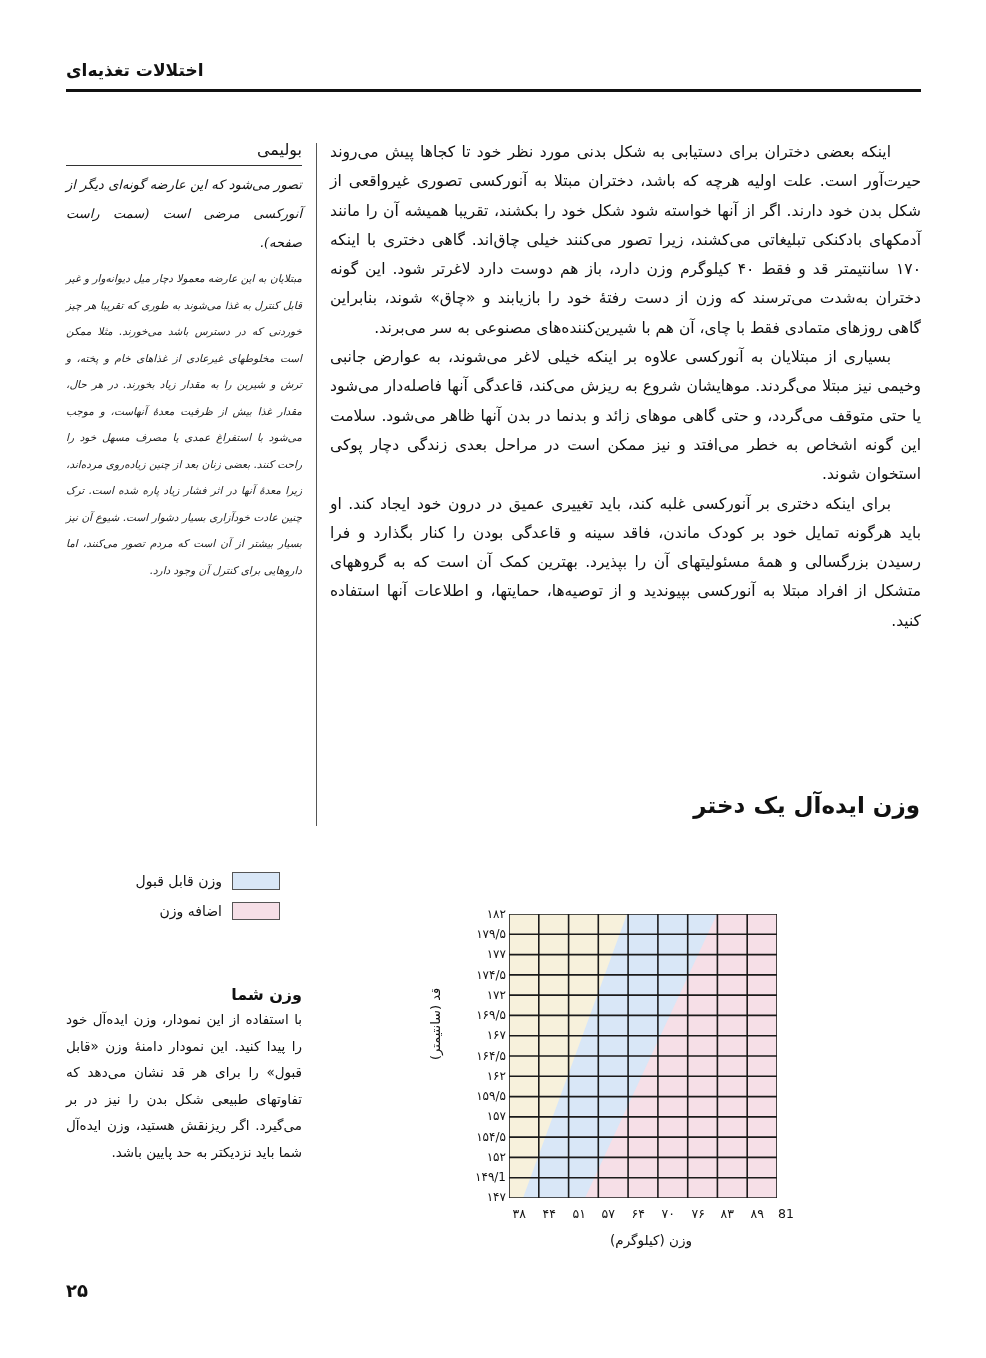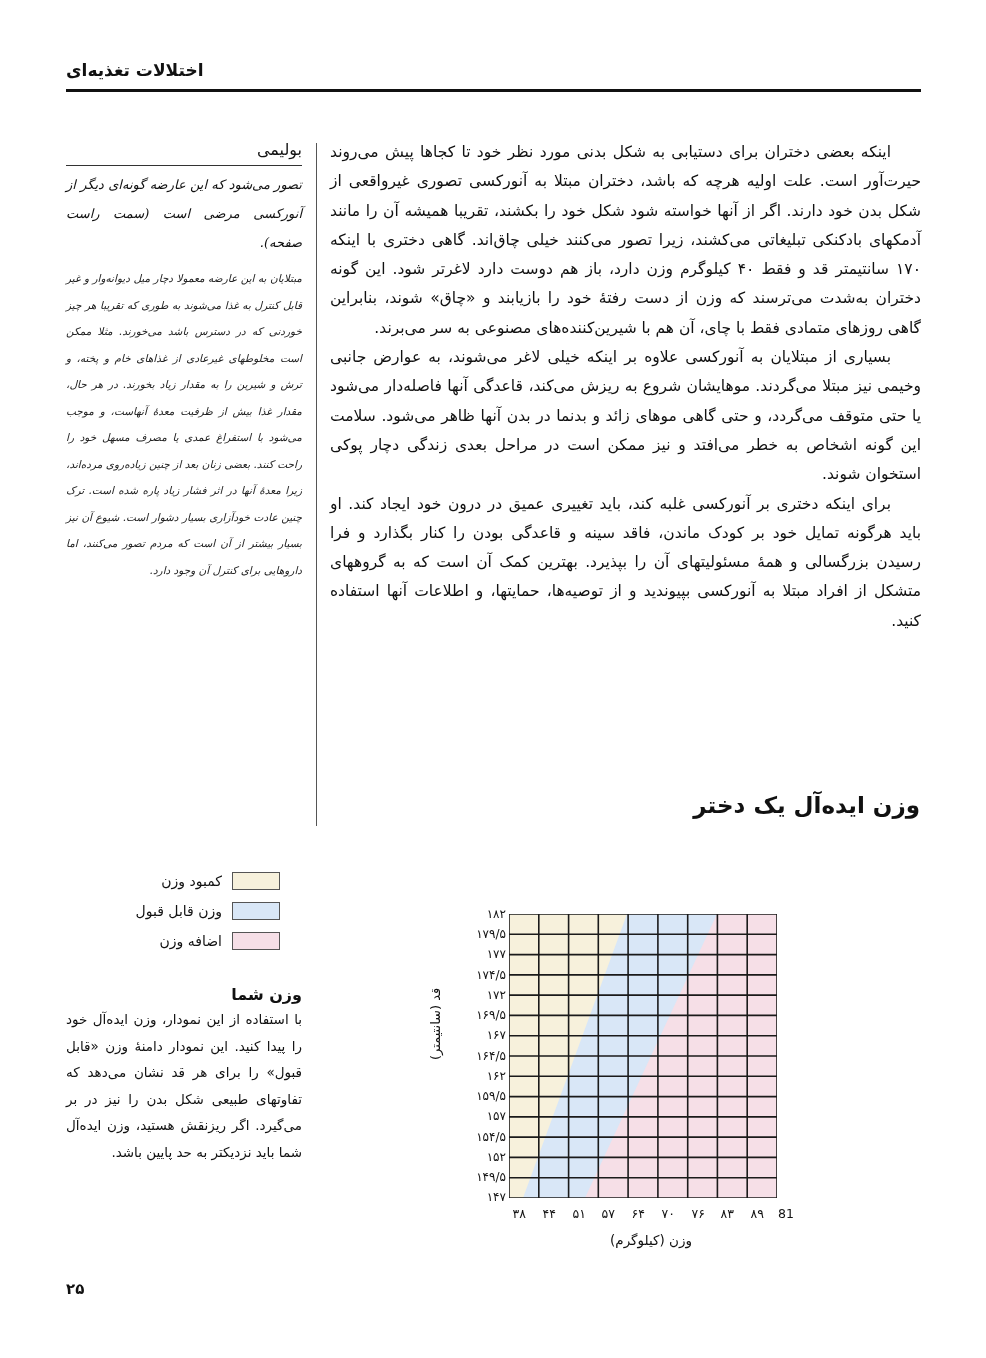--- a/index.html
+++ b/index.html
@@ -28,21 +28,21 @@
   .your-weight p { margin: 0; font-size: 13.5px; line-height: 26.5px; }
 
   .chart { position: absolute; left: 420px; top: 900px; width: 380px; height: 360px; }
   .plot { position: absolute; left: 89px; top: 14px; width: 268px; height: 284px; }
   .plot svg { position: absolute; left: 0; top: 0; }
   .ytick { position: absolute; right: 294px; font-size: 12px; direction: rtl; text-align: right; width: 60px; }
   .xtick { position: absolute; top: 306px; font-size: 12.5px; width: 30px; text-align: right; }
   .ylabel { position: absolute; left: 8px; top: 160px; font-size: 13px; transform: rotate(-90deg); transform-origin: left top; white-space: nowrap; direction: rtl; }
   .xlabel { position: absolute; left: 190px; top: 332px; font-size: 13.5px; direction: rtl; white-space: nowrap; }
 
-  .page-number { position: absolute; left: 66px; top: 1280px; font-size: 15px; font-weight: bold; }
+  .page-number { position: absolute; left: 66px; top: 1280px; font-size: 18px; font-weight: bold; }
 </style>
 </head>
 <body>
 
 <div class="header-title">اختلالات تغذیه‌ای</div>
 <div class="header-rule"></div>
 <div class="divider"></div>
 
 <div class="sidebar">
   <h3>بولیمی</h3>
@@ -52,24 +52,20 @@
 
 <div class="main">
   <p>اینکه بعضی دختران برای دستیابی به شکل بدنی مورد نظر خود تا کجاها پیش می‌روند حیرت‌آور است. علت اولیه هرچه که باشد، دختران مبتلا به آنورکسی تصوری غیرواقعی از شکل بدن خود دارند. اگر از آنها خواسته شود شکل خود را بکشند، تقریبا همیشه آن را مانند آدمکهای بادکنکی تبلیغاتی می‌کشند، زیرا تصور می‌کنند خیلی چاق‌اند. گاهی دختری با اینکه ۱۷۰ سانتیمتر قد و فقط ۴۰ کیلوگرم وزن دارد، باز هم دوست دارد لاغرتر شود. این گونه دختران به‌شدت می‌ترسند که وزن از دست رفتهٔ خود را بازیابند و «چاق» شوند، بنابراین گاهی روزهای متمادی فقط با چای، آن هم با شیرین‌کننده‌های مصنوعی به سر می‌برند.</p>
   <p>بسیاری از مبتلایان به آنورکسی علاوه بر اینکه خیلی لاغر می‌شوند، به عوارض جانبی وخیمی نیز مبتلا می‌گردند. موهایشان شروع به ریزش می‌کند، قاعدگی آنها فاصله‌دار می‌شود یا حتی متوقف می‌گردد، و حتی گاهی موهای زائد و بدنما در بدن آنها ظاهر می‌شود. سلامت این گونه اشخاص به خطر می‌افتد و نیز ممکن است در مراحل بعدی زندگی دچار پوکی استخوان شوند.</p>
   <p>برای اینکه دختری بر آنورکسی غلبه کند، باید تغییری عمیق در درون خود ایجاد کند. او باید هرگونه تمایل خود بر کودک ماندن، فاقد سینه و قاعدگی بودن را کنار بگذارد و فرا رسیدن بزرگسالی و همهٔ مسئولیتهای آن را بپذیرد. بهترین کمک آن است که به گروههای متشکل از افراد مبتلا به آنورکسی بپیوندید و از توصیه‌ها، حمایتها، و اطلاعات آنها استفاده کنید.</p>
 </div>
 
 <div class="chart-title">وزن ایده‌آل یک دختر</div>
 
 <div class="legend">
-  <div class="legend-item">
-    <span class="legend-swatch" style="background:#f7f1dc"></span>
-    <span class="legend-label">کمبود وزن</span>
-  </div>
   <div class="legend-item">
     <span class="legend-swatch" style="background:#d9e7f7"></span>
     <span class="legend-label">وزن قابل قبول</span>
   </div>
   <div class="legend-item">
     <span class="legend-swatch" style="background:#f6dfe7"></span>
     <span class="legend-label">اضافه وزن</span>
   </div>
 </div>
 
@@ -120,21 +116,21 @@
   <span class="ytick" style="top:68px">۱۷۴/۵</span>
   <span class="ytick" style="top:88px">۱۷۲</span>
   <span class="ytick" style="top:108px">۱۶۹/۵</span>
   <span class="ytick" style="top:128px">۱۶۷</span>
   <span class="ytick" style="top:149px">۱۶۴/۵</span>
   <span class="ytick" style="top:169px">۱۶۲</span>
   <span class="ytick" style="top:189px">۱۵۹/۵</span>
   <span class="ytick" style="top:209px">۱۵۷</span>
   <span class="ytick" style="top:230px">۱۵۴/۵</span>
   <span class="ytick" style="top:250px">۱۵۲</span>
-  <span class="ytick" style="top:270px">۱۴۹/۵</span>
+  <span class="ytick" style="top:270px">۱۴۹/1</span>
   <span class="ytick" style="top:290px">۱۴۷</span>
 
   <span class="xtick" style="left:76px">۳۸</span>
   <span class="xtick" style="left:106px">۴۴</span>
   <span class="xtick" style="left:136px">۵۱</span>
   <span class="xtick" style="left:165px">۵۷</span>
   <span class="xtick" style="left:195px">۶۴</span>
   <span class="xtick" style="left:225px">۷۰</span>
   <span class="xtick" style="left:255px">۷۶</span>
   <span class="xtick" style="left:284px">۸۳</span>

